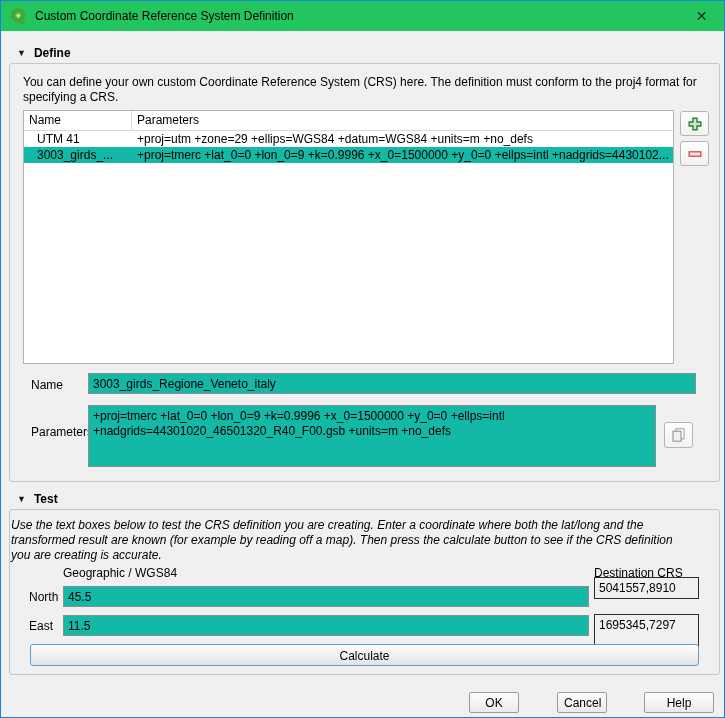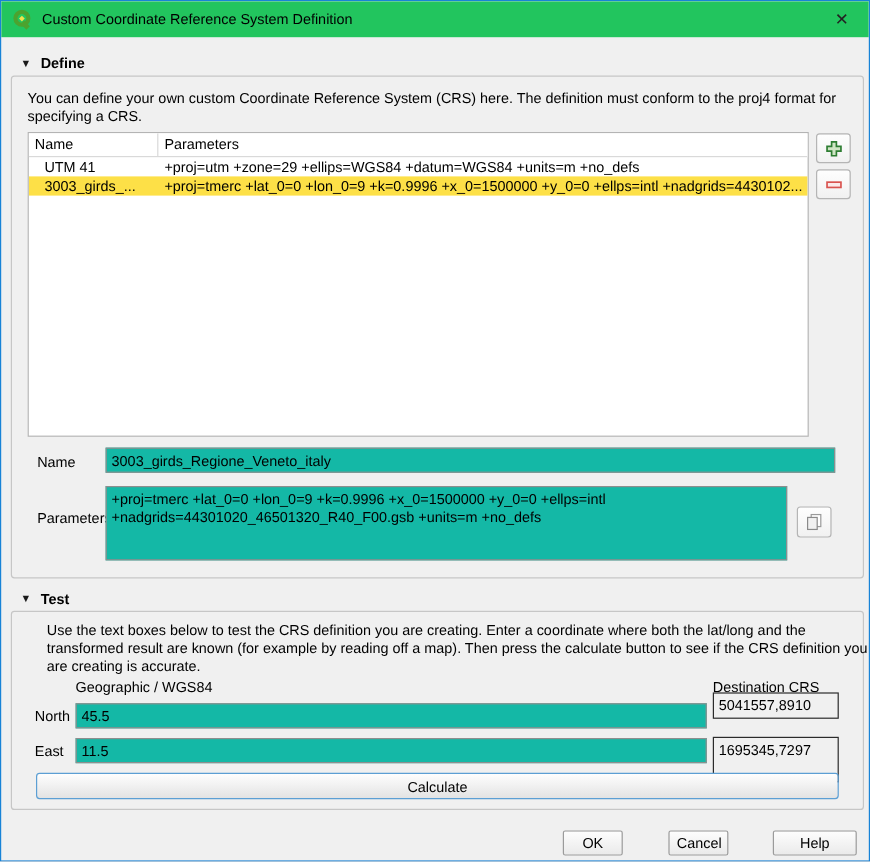--- a/index.html
+++ b/index.html
@@ -21,21 +21,21 @@
   .desc{position:absolute;font-size:12px;line-height:15px;color:#000;}
 
   
   .crs-table{position:absolute;left:22px;top:109px;width:651px;height:254px;
     background:#ffffff;border:1px solid #b4b4b4;box-sizing:border-box;overflow:hidden;}
   .thead{display:flex;height:19px;line-height:19px;background:#ffffff;
     border-bottom:1px solid #d9d9d9;}
   .th-name{width:108px;padding-left:5px;border-right:1px solid #d9d9d9;box-sizing:border-box;}
   .th-params{flex:1;padding-left:5px;}
   .trow{display:flex;height:16px;line-height:16px;white-space:nowrap;cursor:default;}
-  .trow.alt{background:#fde047;}
+  .trow.alt{background:#14b8a6;}
   .td-name{width:108px;padding-left:13px;box-sizing:border-box;overflow:hidden;text-overflow:ellipsis;}
   .td-params{flex:1;padding-left:5px;overflow:hidden;}
 
   .tool-btn{position:absolute;width:29px;height:25px;box-sizing:border-box;
     border:1px solid #b5b5b5;border-radius:3px;background:linear-gradient(#fefefe,#f1f1f1);
     display:flex;align-items:center;justify-content:center;cursor:pointer;}
 
   .field-label{position:absolute;font-size:12px;}
   .text-input{position:absolute;box-sizing:border-box;border:1px solid #8e8e8e;
     background:#14b8a6;font-family:"Liberation Sans",sans-serif;font-size:12px;
@@ -121,21 +121,21 @@
       </svg>
     </span>
   </div>
 
   <div class="group-header" style="left:16px;top:491px;">
     <span class="collapse-arrow">▼</span>
     <span>Test</span>
   </div>
   <div class="groupbox" style="left:8px;top:508px;width:709px;height:164px;"></div>
 
-  <div class="desc" style="left:38px;top:517px;width:684px;">Use the text boxes below to test the CRS definition you are creating. Enter a coordinate where both the lat/long and the transformed result are known (for example by reading off a map). Then press the calculate button to see if the CRS definition you are creating is accurate.</div>
+  <div class="desc" style="left:10px;top:517px;width:684px;font-style:italic;">Use the text boxes below to test the CRS definition you are creating. Enter a coordinate where both the lat/long and the transformed result are known (for example by reading off a map). Then press the calculate button to see if the CRS definition you are creating is accurate.</div>
 
   <div class="field-label" style="left:62px;top:565px;">Geographic / WGS84</div>
   <div class="field-label" style="left:593px;top:565px;">Destination CRS</div>
 
   <div class="field-label" style="left:28px;top:589px;">North</div>
   <input class="text-input" style="left: 62px; top: 585px; width: 526px; height: 21px;" value="45.5">
   <div class="result-box" style="left:593px;top:576px;width:105px;height:22px;">5041557,8910</div>
 
   <div class="field-label" style="left:28px;top:618px;">East</div>
   <input class="text-input" style="left: 62px; top: 614px; width: 526px; height: 21px;" value="11.5">

